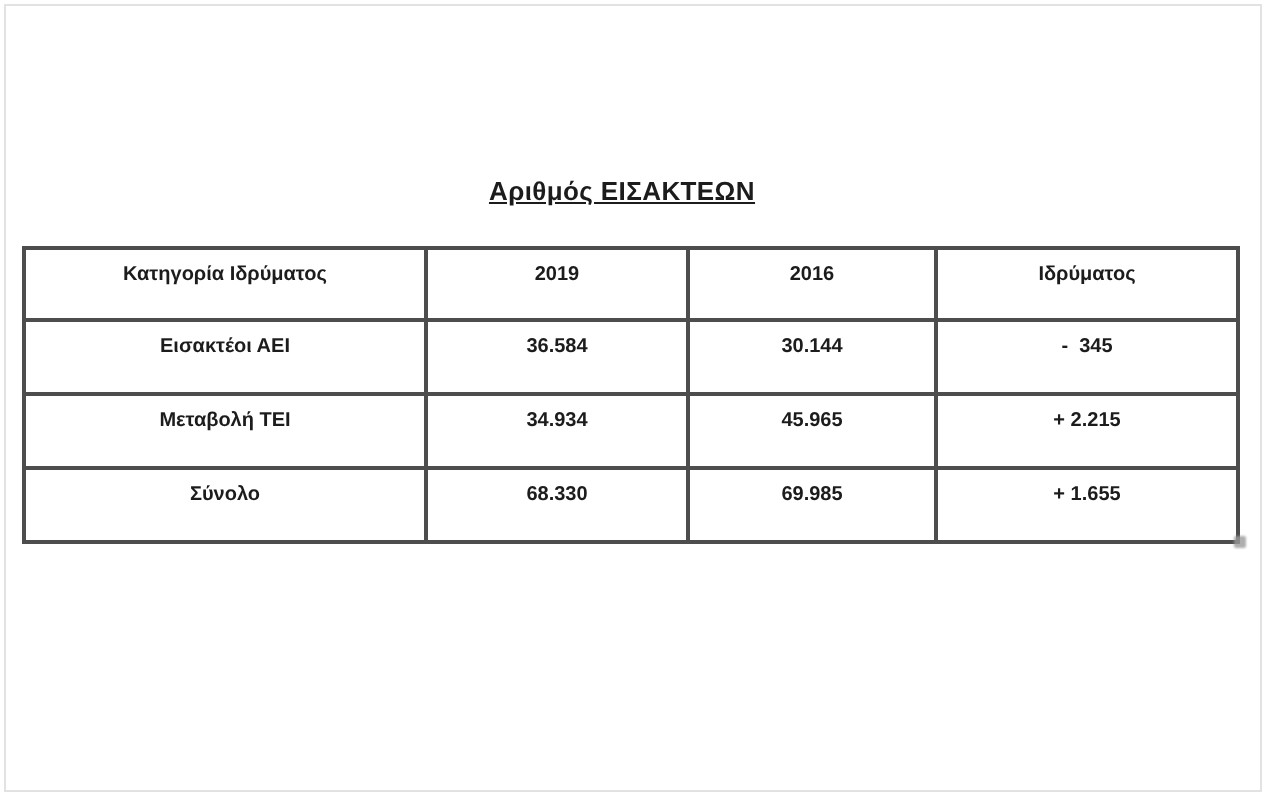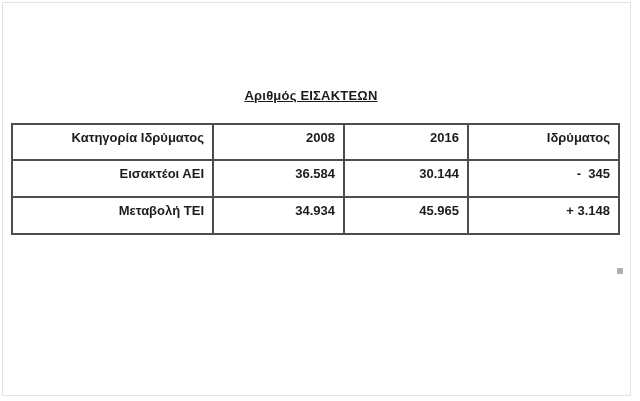--- a/index.html
+++ b/index.html
@@ -44,23 +44,23 @@
     width: 607px;
   }
   .tbl col.c1 { width: 201px; }
   .tbl col.c2 { width: 131px; }
   .tbl col.c3 { width: 124px; }
   .tbl col.c4 { width: 151px; }
   .tbl th, .tbl td {
     border: 2px solid #4d4d4d;
     height: 37px;
     vertical-align: top;
-    text-align: right;
+    text-align: center;
     padding: 5px 8px 0 8px;
-    font-size: 13px;
+    font-size: 10px;
     font-weight: bold;
     line-height: 16px;
     color: #1c1c1c;
     white-space: pre;
     overflow: hidden;
   }
   .tbl thead th { height: 36px; }
   .corner-dot {
     position: absolute;
     left: 617px; top: 268px;
@@ -82,35 +82,41 @@
   <table class="tbl">
     <colgroup>
       <col class="c1">
         <col class="c2">
         <col class="c3">
         <col class="c4">
     </colgroup>
     <thead>
       <tr>
         <th>Κατηγορία Ιδρύματος</th>
-        <th>2008</th>
+        <th>2019</th>
         <th>2016</th>
         <th>Ιδρύματος</th>
       </tr>
     </thead>
     <tbody>
       <tr>
         <td>Εισακτέοι ΑΕΙ</td>
         <td>36.584</td>
         <td>30.144</td>
         <td>-  345</td>
       </tr>
       <tr>
         <td>Μεταβολή ΤΕΙ</td>
         <td>34.934</td>
         <td>45.965</td>
-        <td>+ 3.148</td>
+        <td>+ 2.215</td>
+      </tr>
+      <tr>
+        <td>Σύνολο</td>
+        <td>68.330</td>
+        <td>69.985</td>
+        <td>+ 1.655</td>
       </tr>
     </tbody>
   </table>
 
   <div class="corner-dot"></div>
 </div>
 
 </body></html>

